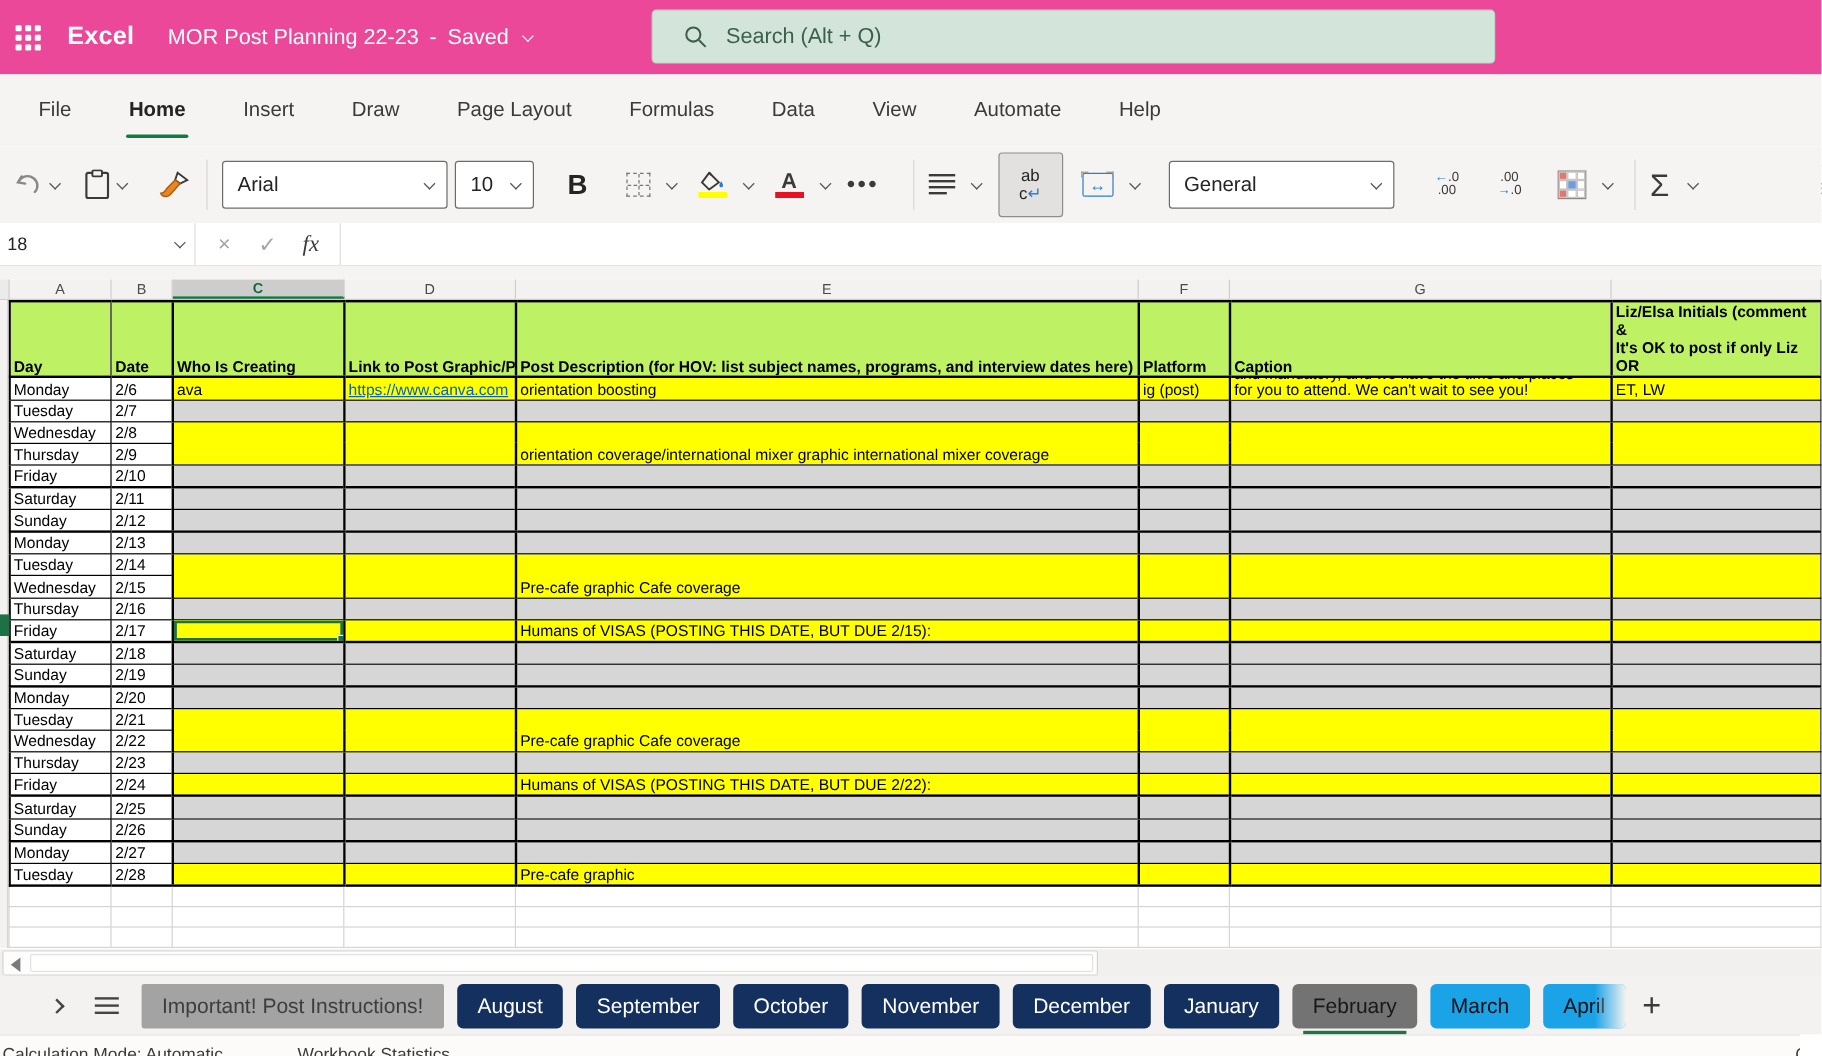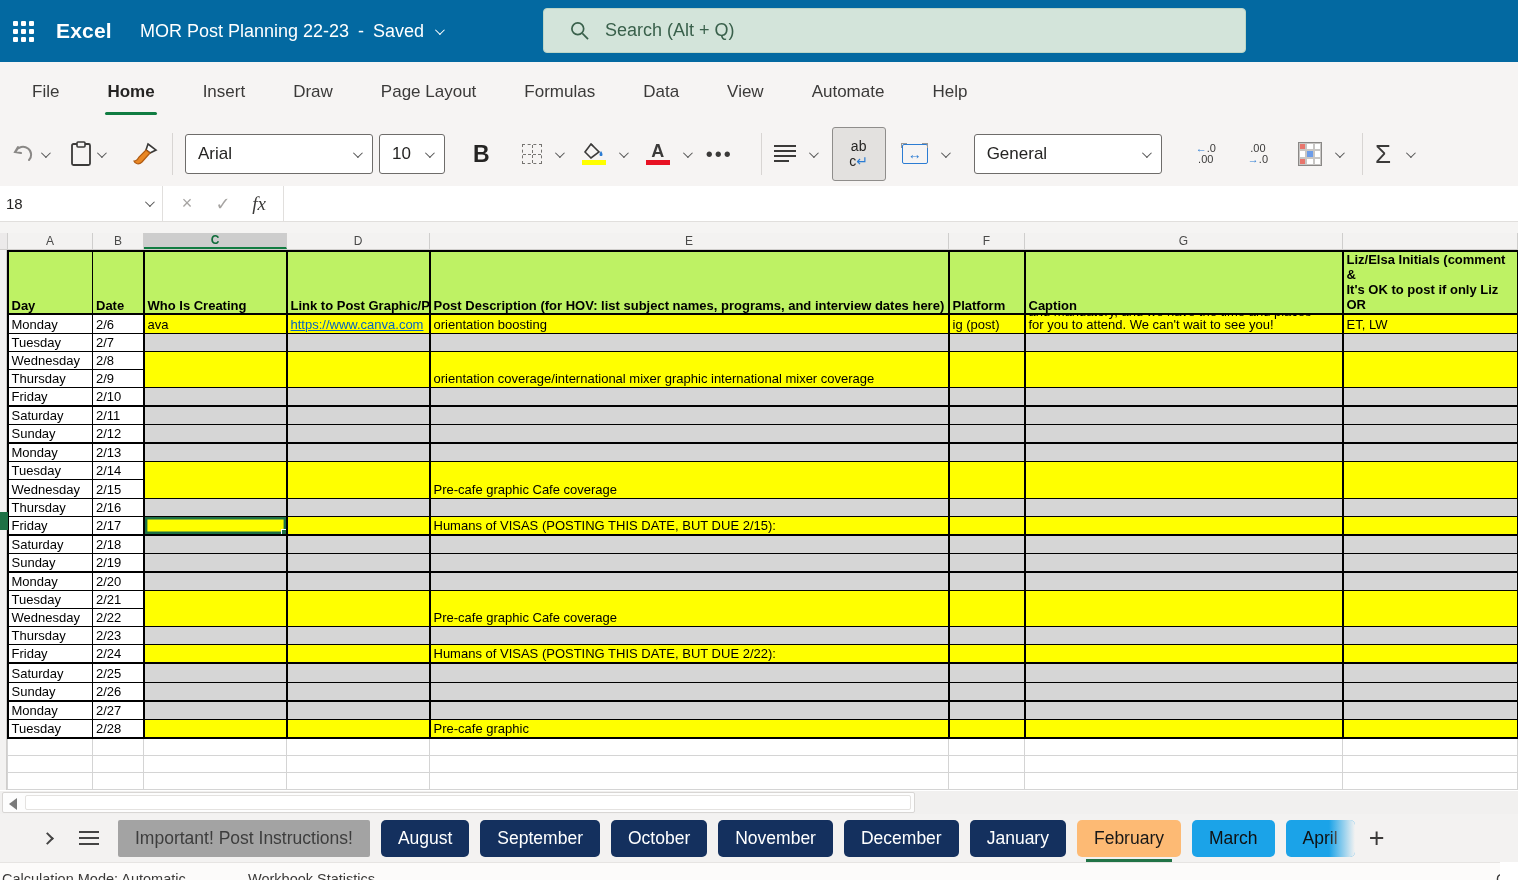--- a/index.html
+++ b/index.html
@@ -1,21 +1,21 @@
 <!DOCTYPE html>
 <html><head>
 <meta charset="utf-8">
 <style>
   * { margin:0; padding:0; box-sizing:border-box; }
   html,body { width:1518px; height:880px; overflow:hidden; background:#fff;
               font-family:"Liberation Sans", sans-serif; }
   .page { position:relative; width:1518px; height:880px; }
 
   
-  .topbar { position:absolute; top:0; left:0; width:100%; height:62px; background:#0369a1;
+  .topbar { position:absolute; top:0; left:0; width:100%; height:62px; background:#ec4899;
             display:flex; align-items:center; }
   .waffle { width:46px; height:62px; display:flex; align-items:center; justify-content:center; cursor:pointer; }
   .waffle .dots { display:grid; grid-template-columns:repeat(3,5px); grid-template-rows:repeat(3,5px); gap:3px; }
   .waffle .dots i { background:#fff; border-radius:1px; }
   .applogo { color:#fff; font-size:21px; font-weight:700; margin:0 28px 0 10px; letter-spacing:.2px; }
   .doctitle { color:#fff; font-size:18px; display:flex; align-items:center; gap:9px; }
   .chev { display:inline-block; width:7px; height:7px; border-right:1.6px solid #555; border-bottom:1.6px solid #555; transform:rotate(45deg) translateY(-2px); }
   .chev.white { border-color:#fff; margin-left:2px; }
   .search { position:absolute; left:543px; top:8px; width:703px; height:45px; background:#d3e4da;
             border:1px solid #bcd6c7; border-radius:4px; display:flex; align-items:center; padding-left:26px; gap:16px; }
@@ -127,21 +127,21 @@
   .snav { margin-left:34px; width:26px; display:flex; justify-content:center; cursor:pointer; }
   .snav .ch-r { width:9px; height:9px; border-right:2px solid #444; border-top:2px solid #444; transform:rotate(45deg); }
   .sallmenu { margin-left:16px; margin-right:16px; width:26px; display:flex; flex-direction:column; gap:4px; cursor:pointer; }
   .sallmenu i { height:2px; background:#444; width:20px; margin:0 auto; }
   .stabs { display:flex; align-items:center; gap:11px; height:48px; }
   .stab { height:37px; border-radius:5px; padding:0 17px; display:flex; align-items:center; font-size:17.5px;
           cursor:pointer; position:relative; white-space:nowrap; }
   .stab.yellow { background:#a3a3a3; color:#3d3d3d; border-radius:2px; }
   .stab.navy { background:#14305E; color:#fff; }
   .stab.blue { background:#1BA3E8; color:#101010; }
-  .stab.active { background:#fdba74; color:#181818; }
+  .stab.active { background:#737373; color:#181818; }
   .stab.active::after { content:""; position:absolute; left:9px; right:9px; bottom:-6px; height:4px; background:#217346; }
   .stab.clipfade::before { content:""; position:absolute; top:0; bottom:0; right:0; width:26px;
                            background:linear-gradient(to right, rgba(243,242,241,0), #f3f2f1); border-radius:0 5px 5px 0; }
   .addsheet { margin-left:14px; font-size:27px; color:#3b3a39; cursor:pointer; line-height:27px; }
 
   
   .statusbar { position:absolute; top:862px; left:0; width:1500px; height:18px; background:#fcfbfa;
                border-top:1px solid #e6e4e2; overflow:hidden; }
   .statusbar .stx { position:absolute; top:8px; font-size:14.5px; color:#3b3a39; cursor:pointer; }
   .stx.s1 { left:2px; } .stx.s2 { left:248px; } .stx.s3 { left:1496px; }

